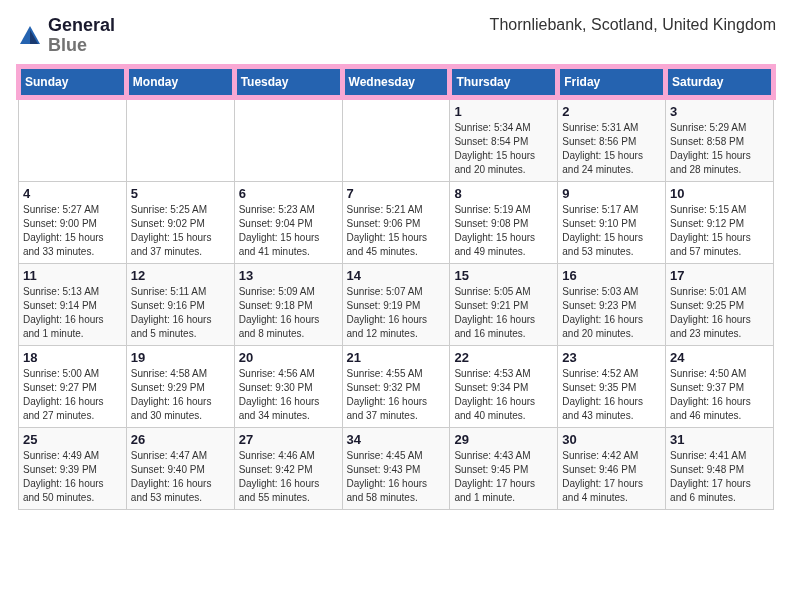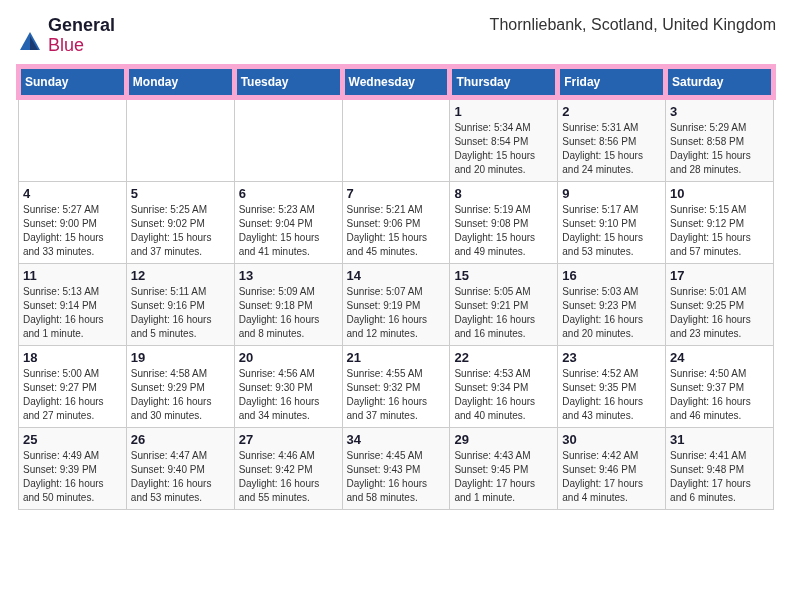--- a/index.html
+++ b/index.html
@@ -11,37 +11,37 @@
       padding: 16px;
     }
     .header-section {
       display: flex;
       align-items: flex-start;
       justify-content: space-between;
       margin-bottom: 8px;
     }
     .logo {
       display: flex;
-      align-items: flex-end;
+      align-items: center;
       gap: 4px;
     }
     .logo-text {
       display: flex;
       flex-direction: column;
       line-height: 1.1;
     }
     .logo-general {
       font-size: 18px;
       font-weight: bold;
       color: #1a1a2e;
     }
     .logo-blue {
       font-size: 18px;
-      font-weight: normal;
-      color: #be185d;
+      font-weight: bold;
+      color: #737373;
     }
     .logo-icon {
       width: 28px;
       height: 28px;
     }
     .title-section {
       text-align: right;
     }
     .calendar-title {
       font-size: 36px;

